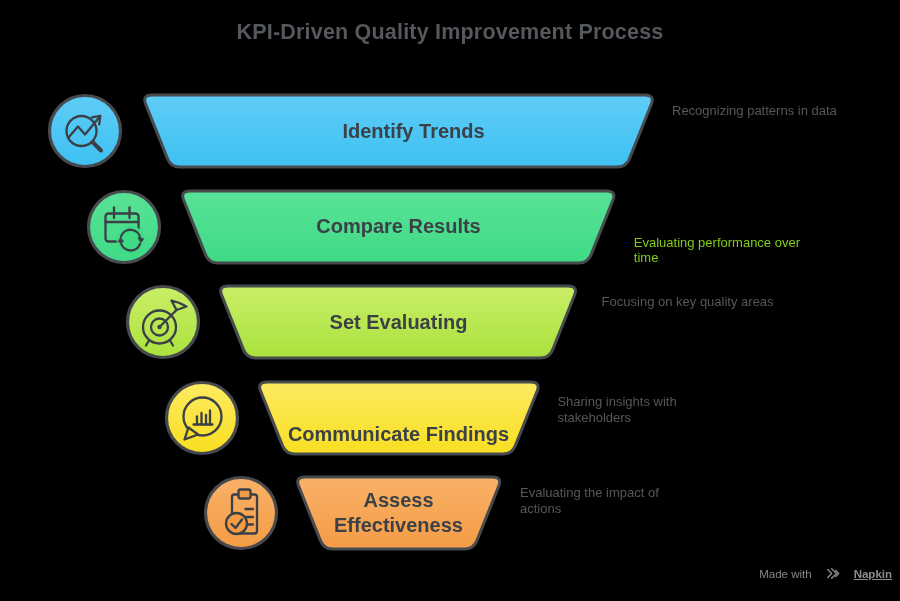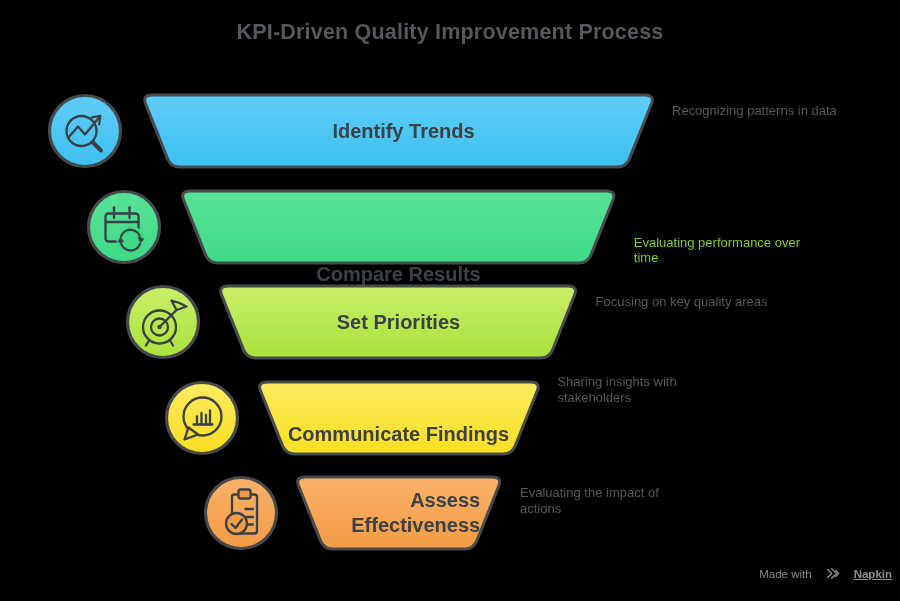--- a/index.html
+++ b/index.html
@@ -54,21 +54,21 @@
   </svg>
   <svg class="band" width="521" height="80" viewBox="0 0 521 80" style="left: 138px; top: 91px;">
       <defs>
         <linearGradient id="bg0" x1="0" y1="0" x2="0" y2="1">
           <stop offset="0" stop-color="#5fccf6"></stop>
           <stop offset="1" stop-color="#3ec1f2"></stop>
         </linearGradient>
       </defs>
       <path d="M 14,4 H 507 Q 517,4 513.29,13.28 L 491.53999999999996,67.65 Q 488.2,76 479.2,76 H 41.8 Q 32.8,76 29.459999999999997,67.65 L 7.71,13.28 Q 4,4 14,4 Z" fill="url(#bg0)" stroke="#474a4e" stroke-width="3"></path>
     </svg>
-  <div class="band-label" style="left: 169px; top: 95px; width: 469px; height: 72px; color: rgb(59, 65, 71);">Identify Trends</div>
+  <div class="band-label" style="left: 179px; top: 95px; width: 469px; height: 72px; color: rgb(59, 65, 71);">Identify Trends</div>
   <div class="desc" style="left: 672px; top: 103px; color: rgb(85, 87, 90);">Recognizing patterns in data</div>
 </div>
 
 <div class="stage">
   <svg class="badge" width="80" height="80" viewBox="0 0 80 80" style="left: 84px; top: 186.5px;">
     <defs>
         <linearGradient class="badge-grad" x1="0" y1="0" x2="0" y2="1" id="ig1">
           <stop offset="0" stop-color="#59e297"></stop>
           <stop offset="1" stop-color="#3fda86"></stop>
         </linearGradient>
@@ -88,21 +88,21 @@
   </svg>
   <svg class="band" width="444.59999999999997" height="80" viewBox="0 0 444.59999999999997 80" style="left: 176.2px; top: 186.5px;">
       <defs>
         <linearGradient id="bg1" x1="0" y1="0" x2="0" y2="1">
           <stop offset="0" stop-color="#59e297"></stop>
           <stop offset="1" stop-color="#3fda86"></stop>
         </linearGradient>
       </defs>
       <path d="M 14,4 H 430.59999999999997 Q 440.59999999999997,4 436.89,13.28 L 415.13999999999993,67.65 Q 411.79999999999995,76 402.79999999999995,76 H 41.8 Q 32.8,76 29.459999999999997,67.65 L 7.71,13.28 Q 4,4 14,4 Z" fill="url(#bg1)" stroke="#474a4e" stroke-width="3"></path>
     </svg>
-  <div class="band-label" style="left: 202.2px; top: 190.5px; width: 392.6px; height: 72px; color: rgb(59, 65, 71); margin-top: 48px;">Compare Results</div>
+  <div class="band-label" style="left: 202.2px; top: 190.5px; width: 392.6px; height: 72px; color: rgb(59, 65, 71);">Compare Results</div>
   <div class="desc" style="left: 633.8px; top: 198.5px; color: #84cc16; margin-top: 36px;">Evaluating performance over time</div>
 </div>
 
 <div class="stage">
   <svg class="badge" width="80" height="80" viewBox="0 0 80 80" style="left: 123px; top: 282px;">
     <defs>
         <linearGradient class="badge-grad" x1="0" y1="0" x2="0" y2="1" id="ig2">
           <stop offset="0" stop-color="#c9ee68"></stop>
           <stop offset="1" stop-color="#aae23d"></stop>
         </linearGradient>
@@ -120,22 +120,22 @@
   </svg>
   <svg class="band" width="368.20000000000005" height="80" viewBox="0 0 368.20000000000005 80" style="left: 214.4px; top: 282px;">
       <defs>
         <linearGradient id="bg2" x1="0" y1="0" x2="0" y2="1">
           <stop offset="0" stop-color="#c9ee68"></stop>
           <stop offset="1" stop-color="#aae23d"></stop>
         </linearGradient>
       </defs>
       <path d="M 14,4 H 354.20000000000005 Q 364.20000000000005,4 360.49000000000007,13.28 L 338.74,67.65 Q 335.40000000000003,76 326.40000000000003,76 H 41.8 Q 32.8,76 29.459999999999997,67.65 L 7.71,13.28 Q 4,4 14,4 Z" fill="url(#bg2)" stroke="#474a4e" stroke-width="3"></path>
     </svg>
-  <div class="band-label" style="left: 240.4px; top: 286px; width: 316.2px; height: 72px; color: rgb(59, 65, 71);">Set Priorities</div>
-  <div class="desc" style="left: 595.6px; top: 294px; color: rgb(85, 87, 90);">Focusing on key quality areas</div>
+  <div class="band-label" style="left: 240.4px; top: 286px; width: 316.2px; height: 72px; color: rgb(59, 65, 71);">Set Evaluating</div>
+  <div class="desc" style="left: 595.6px; top: 294px; color: rgb(85, 87, 90); text-align: right;">Focusing on key quality areas</div>
 </div>
 
 <div class="stage">
   <svg class="badge" width="80" height="80" viewBox="0 0 80 80" style="left: 162px; top: 377.5px;">
     <defs>
         <linearGradient class="badge-grad" x1="0" y1="0" x2="0" y2="1" id="ig3">
           <stop offset="0" stop-color="#fdea62"></stop>
           <stop offset="1" stop-color="#f8df20"></stop>
         </linearGradient>
       </defs>
@@ -153,21 +153,21 @@
   <svg class="band" width="291.79999999999995" height="80" viewBox="0 0 291.79999999999995 80" style="left: 252.6px; top: 377.5px;">
       <defs>
         <linearGradient id="bg3" x1="0" y1="0" x2="0" y2="1">
           <stop offset="0" stop-color="#fdea62"></stop>
           <stop offset="1" stop-color="#f8df20"></stop>
         </linearGradient>
       </defs>
       <path d="M 14,4 H 277.79999999999995 Q 287.79999999999995,4 284.09,13.28 L 262.3399999999999,67.65 Q 258.99999999999994,76 249.99999999999994,76 H 41.8 Q 32.8,76 29.459999999999997,67.65 L 7.71,13.28 Q 4,4 14,4 Z" fill="url(#bg3)" stroke="#474a4e" stroke-width="3"></path>
     </svg>
   <div class="band-label" style="left: 278.6px; top: 381.5px; width: 239.8px; height: 72px; color: rgb(59, 65, 71); margin-top: 17px;">Communicate Findings</div>
-  <div class="desc" style="left: 557.4px; top: 374px; color: rgb(85, 87, 90);">Sharing insights with stakeholders</div>
+  <div class="desc" style="left: 557.4px; top: 394px; color: rgb(85, 87, 90);">Sharing insights with stakeholders</div>
 </div>
 
 <div class="stage">
   <svg class="badge" width="80" height="80" viewBox="0 0 80 80" style="left: 201px; top: 473px;">
     <defs>
         <linearGradient class="badge-grad" x1="0" y1="0" x2="0" y2="1" id="ig4">
           <stop offset="0" stop-color="#f9b168"></stop>
           <stop offset="1" stop-color="#f49c45"></stop>
         </linearGradient>
       </defs>
@@ -184,21 +184,21 @@
   </svg>
   <svg class="band" width="215.39999999999998" height="80" viewBox="0 0 215.39999999999998 80" style="left: 290.8px; top: 473px;">
       <defs>
         <linearGradient id="bg4" x1="0" y1="0" x2="0" y2="1">
           <stop offset="0" stop-color="#f9b168"></stop>
           <stop offset="1" stop-color="#f49c45"></stop>
         </linearGradient>
       </defs>
       <path d="M 14,4 H 201.39999999999998 Q 211.39999999999998,4 207.68999999999997,13.28 L 185.93999999999997,67.65 Q 182.59999999999997,76 173.59999999999997,76 H 41.8 Q 32.8,76 29.459999999999997,67.65 L 7.71,13.28 Q 4,4 14,4 Z" fill="url(#bg4)" stroke="#474a4e" stroke-width="3"></path>
     </svg>
-  <div class="band-label" style="left: 316.8px; top: 477px; width: 163.4px; height: 72px; color: rgb(59, 65, 71); text-align: right;">Assess Effectiveness</div>
+  <div class="band-label" style="left: 316.8px; top: 477px; width: 163.4px; height: 72px; color: rgb(59, 65, 71);">Assess Effectiveness</div>
   <div class="desc" style="left: 520px; top: 485px; color: rgb(85, 87, 90);">Evaluating the impact of actions</div>
 </div>
 
 <a class="footer">
   <span>Made with</span>
   <svg width="14" height="13" viewBox="0 0 16 14">
     <g fill="none" stroke="#85878a" stroke-width="1.7" stroke-linecap="round" stroke-linejoin="round">
       <path d="M2,2.5 L6.5,7 L2,11.5"></path>
       <path d="M6.5,1.5 L12,7 L6.5,12.5"></path>
       <path d="M11,3.5 L14.5,7 L11,10.5"></path>

